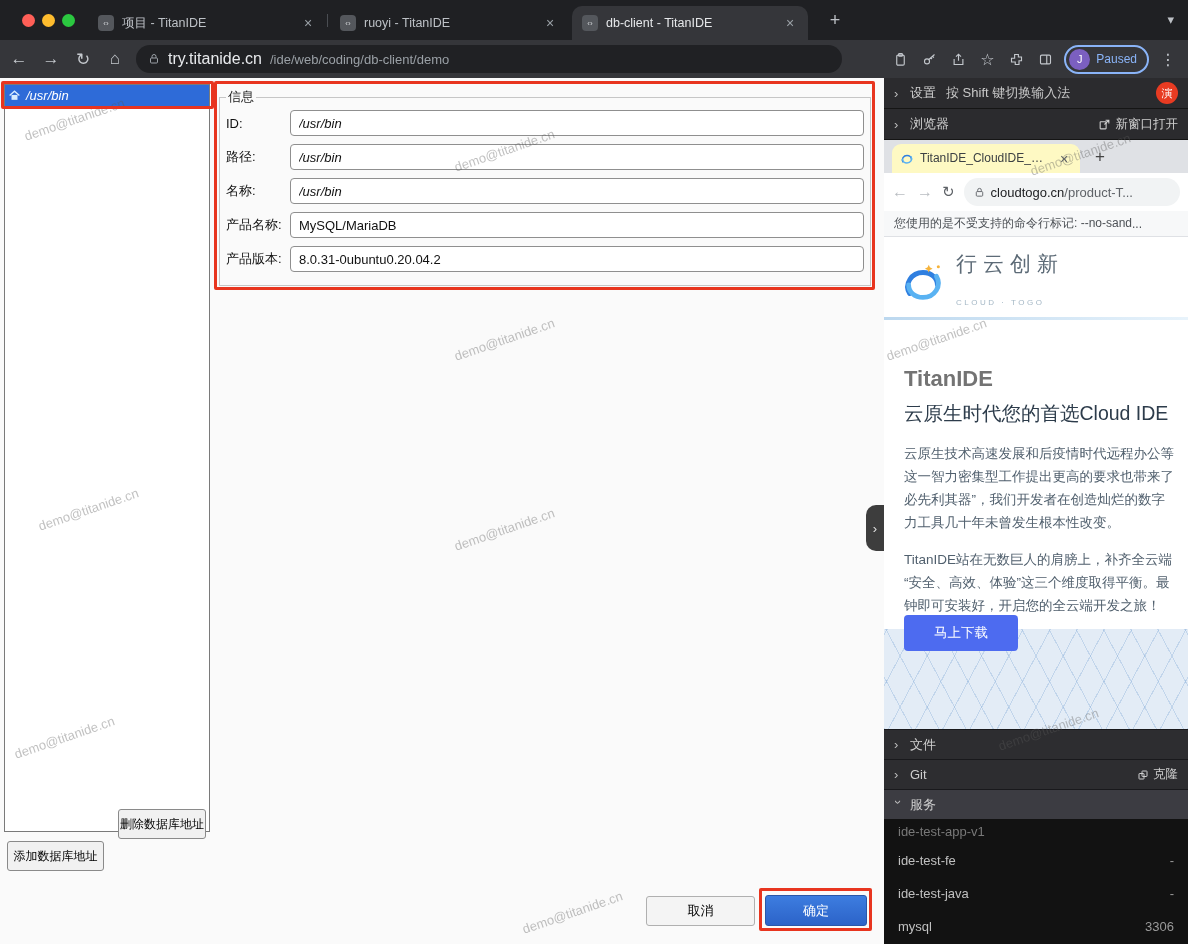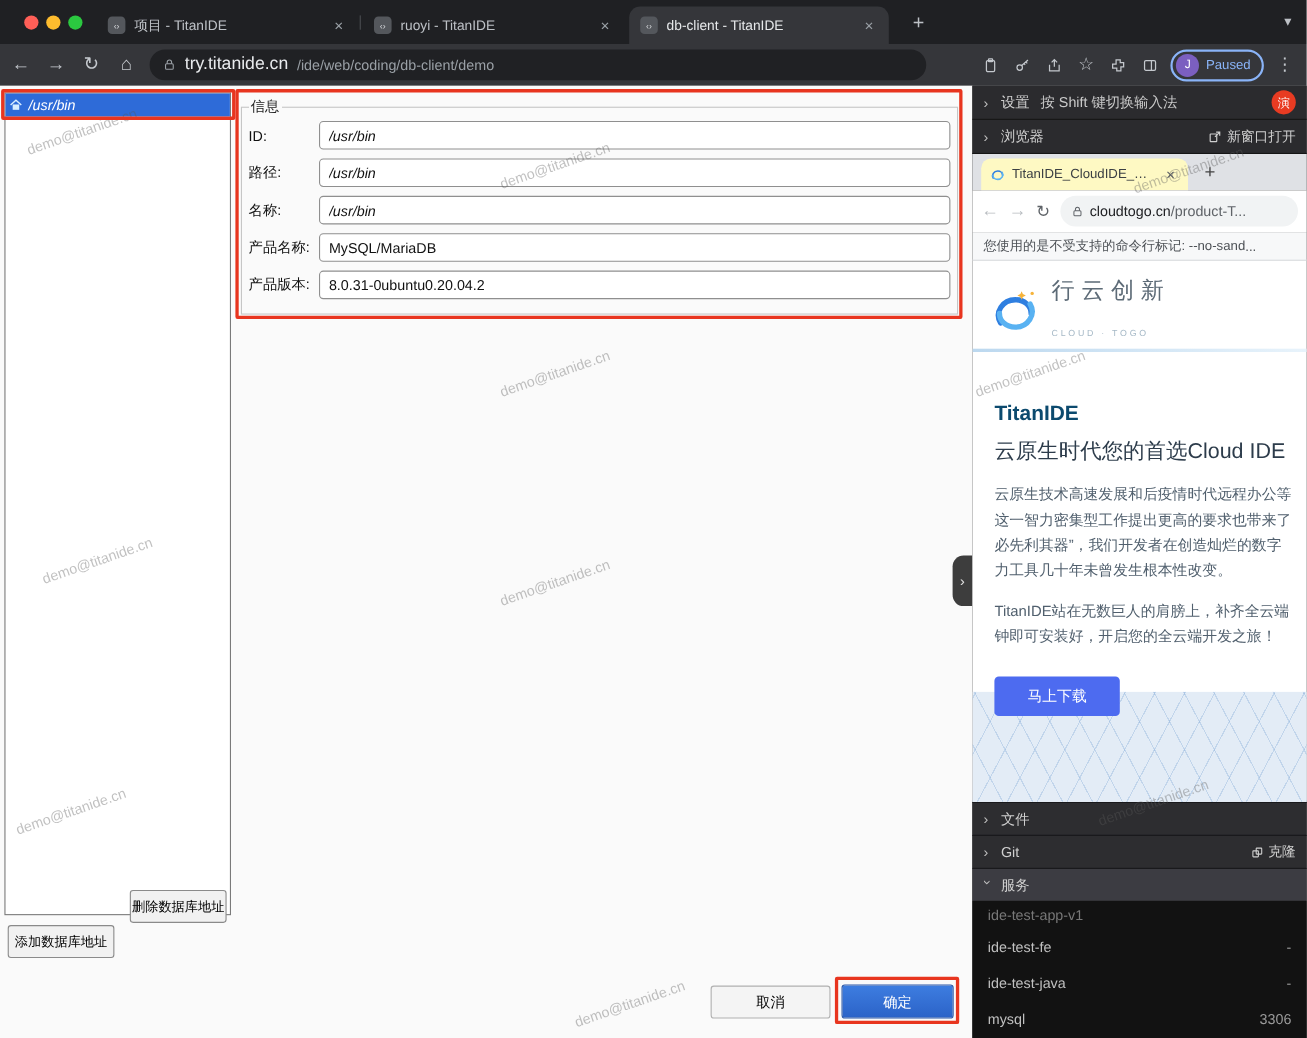--- a/index.html
+++ b/index.html
@@ -69,21 +69,21 @@
   .m-reload{color:#5f6368;font-size:15px}
   .m-omni{flex:1;height:28px;background:#f1f3f4;border-radius:14px;display:flex;align-items:center;gap:6px;padding:0 10px;overflow:hidden;white-space:nowrap}
   .m-omni .domain{color:#202124;font-size:13px}
   .m-omni .path{color:#5f6368;font-size:13px}
   .mini-notice{height:26px;background:#f7f8f9;border-bottom:1px solid #dfe1e5;display:flex;align-items:center;padding:0 10px;font-size:12px;color:#4d5156;white-space:nowrap;overflow:hidden;flex:none}
   .mini-page{height:492px;background:#fff;position:relative;overflow:hidden;flex:none}
   .logo-row{display:flex;align-items:flex-end;gap:10px;padding:13px 0 10px 16px}
   .brand-name{font-size:21px;color:#5d6b77;letter-spacing:6px;font-weight:500}
   .brand-sub{font-size:8px;color:#a5b8c6;letter-spacing:2.5px;margin-top:20px}
   .divider{height:3px;background:linear-gradient(90deg,#bcd8ef,#e8f3fb)}
-  .site-title{margin:46px 0 0 20px;font-size:19px;font-weight:bold;color:#0c4a6e}
+  .site-title{margin:46px 0 0 20px;font-size:22px;font-weight:bold;color:#737373}
   .site-sub{margin:8px 0 16px 20px;font-size:19.5px;color:#2d3c4b}
   .para{font-size:13.5px;color:#51606e;line-height:1.7}
   .para div{white-space:nowrap;overflow:hidden}
   .para1{margin:16px 0 0 20px}
   .para2{margin:14px 0 0 20px}
   .dl-btn{position:absolute;left:20px;top:378px;background:#4d6bf0;color:#fff;font-size:13.5px;padding:9px 30px;border-radius:4px;z-index:2;border:none;font-family:inherit}
   .pattern{position:absolute;left:0;right:0;bottom:0;height:100px;background-color:#e3ecf6;background-image:repeating-linear-gradient(62deg,rgba(130,170,215,.35) 0 1px,transparent 1px 24px),repeating-linear-gradient(-62deg,rgba(130,170,215,.35) 0 1px,transparent 1px 24px)}
   .sec-row{height:30px;background:#2d2d30;border-top:1px solid #19191c;display:flex;align-items:center;gap:7px;padding:0 10px;color:#cfcfcf;font-size:13px;flex:none}
   .sec-row.active{background:#3c3c42}
   .git-action{margin-left:auto;display:flex;align-items:center;gap:4px;font-size:12.5px;color:#cfcfcf}
@@ -291,20 +291,21 @@
     <div class="site-title">TitanIDE</div>
     <div class="site-sub">云原生时代您的首选Cloud IDE</div>
     <div class="para para1">
       <div>云原生技术高速发展和后疫情时代远程办公等</div>
       <div>这一智力密集型工作提出更高的要求也带来了</div>
       <div>必先利其器”，我们开发者在创造灿烂的数字</div>
       <div>力工具几十年未曾发生根本性改变。</div>
     </div>
     <div class="para para2">
       <div>TitanIDE站在无数巨人的肩膀上，补齐全云端</div>
+      <div>“安全、高效、体验”这三个维度取得平衡。最</div>
       <div>钟即可安装好，开启您的全云端开发之旅！</div>
     </div>
     <button class="dl-btn">马上下载</button>
     <div class="pattern"></div>
   </div>
 
   <div class="sec-row">
     <span class="chev">›</span>
     <span>文件</span>
   </div>

